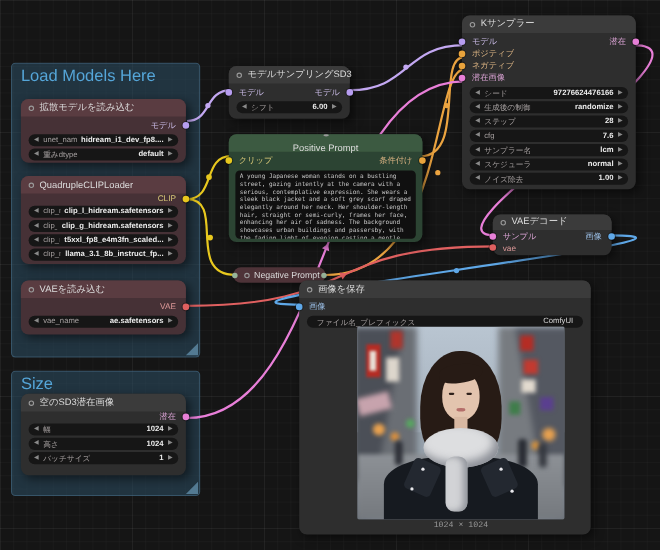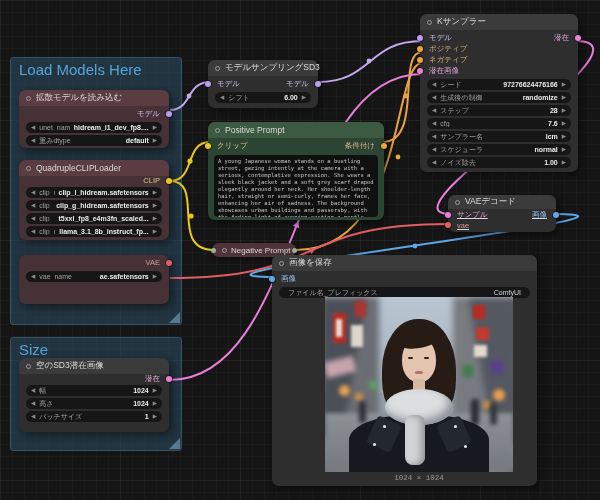--- a/index.html
+++ b/index.html
@@ -24,21 +24,21 @@
   
   svg.wires { position:absolute; inset:0; z-index:2; pointer-events:none; }
   
   .node { position:absolute; z-index:3; border-radius:7px;
     box-shadow:3px 3px 9px rgba(0,0,0,0.5); color:#d8d8d8; }
   .node .ntitle { height:16px; display:flex; align-items:center; gap:5px;
     padding:0 7px; font-size:8.5px; border-radius:7px 7px 0 0; color:#dcdcdc; white-space:nowrap; }
   .ndot { width:5px; height:5px; min-width:5px; border:1px solid #9a9a9a; border-radius:50%; }
   .grey   { background:#2e2e2e; } .grey .ntitle   { background:#3b3b3b; }
   .maroon { background:#463136; } .maroon .ntitle { background:#5a3c41; }
-  .green  { background:#2c4433; } .green .ntitle  { background:#3c5a41; }
+  .green  { background:#2c4433; } .green .ntitle  { background:#3c5a41;flex-direction:column; }
   .slots { padding:2px 0 1px 0; }
   .srow { position:relative; height:11px; display:flex; align-items:center;
     padding:0 9px; font-size:7.5px; white-space:nowrap; }
   .srow .rgt { margin-left:auto; }
   .sdot { position:absolute; width:6px; height:6px; border-radius:50%;
     top:50%; transform:translateY(-50%); box-shadow:0 0 0 1px rgba(0,0,0,0.35); }
   .sdot.in { left:-3px; } .sdot.out { right:-3px; }
   .c-model{background:#b79df0}.c-clip{background:#e8c81e}.c-vae{background:#e06060}
   .c-cond{background:#e8a33c}.c-latent{background:#e77fd7}.c-image{background:#5fa8e8}
   .t-model{color:#cbbce8}.t-clip{color:#d8c878}.t-vae{color:#dc9898}
@@ -165,20 +165,24 @@
     </div>
     <div class="widget">
       <span class="arr">◀</span>
       <span class="wlabel">clip_name4</span>
       <span class="wval">llama_3.1_8b_instruct_fp...</span>
       <span class="arr">▶</span>
     </div>
   </div>
 
   <div class="node maroon" style="left:19px;top:255px;width:150px;height:49px;">
+    <div class="ntitle">
+        <span class="ndot"></span>
+        <span>VAEを読み込む</span>
+      </div>
     <div class="slots">
       <div class="srow">
         <span class="rgt t-vae">VAE</span>
         <span class="sdot out c-vae"></span>
       </div>
     </div>
     <div class="widget">
       <span class="arr">◀</span>
       <span class="wlabel">vae_name</span>
       <span class="wval">ae.safetensors</span>
@@ -328,21 +332,21 @@
       <span class="wval">1.00</span>
       <span class="arr">▶</span>
     </div>
   </div>
 
   <div class="node grey" style="left:448px;top:195px;width:108px;height:37px;">
     <div class="ntitle" style="height:14px;">
         <span class="ndot"></span>
         <span>VAEデコード</span>
       </div>
-    <div class="slots" style="padding:1px 0;text-decoration:underline;">
+    <div class="slots" style="padding:1px 0;">
       <div class="srow" style="height:10px;">
         <span class="sdot in c-latent"></span>
         <span class="t-latent">サンプル</span>
         <span class="rgt t-image">画像</span>
         <span class="sdot out c-image"></span>
       </div>
       <div class="srow" style="height:10px;">
         <span class="sdot in c-vae"></span>
         <span class="t-vae">vae</span>
       </div>

